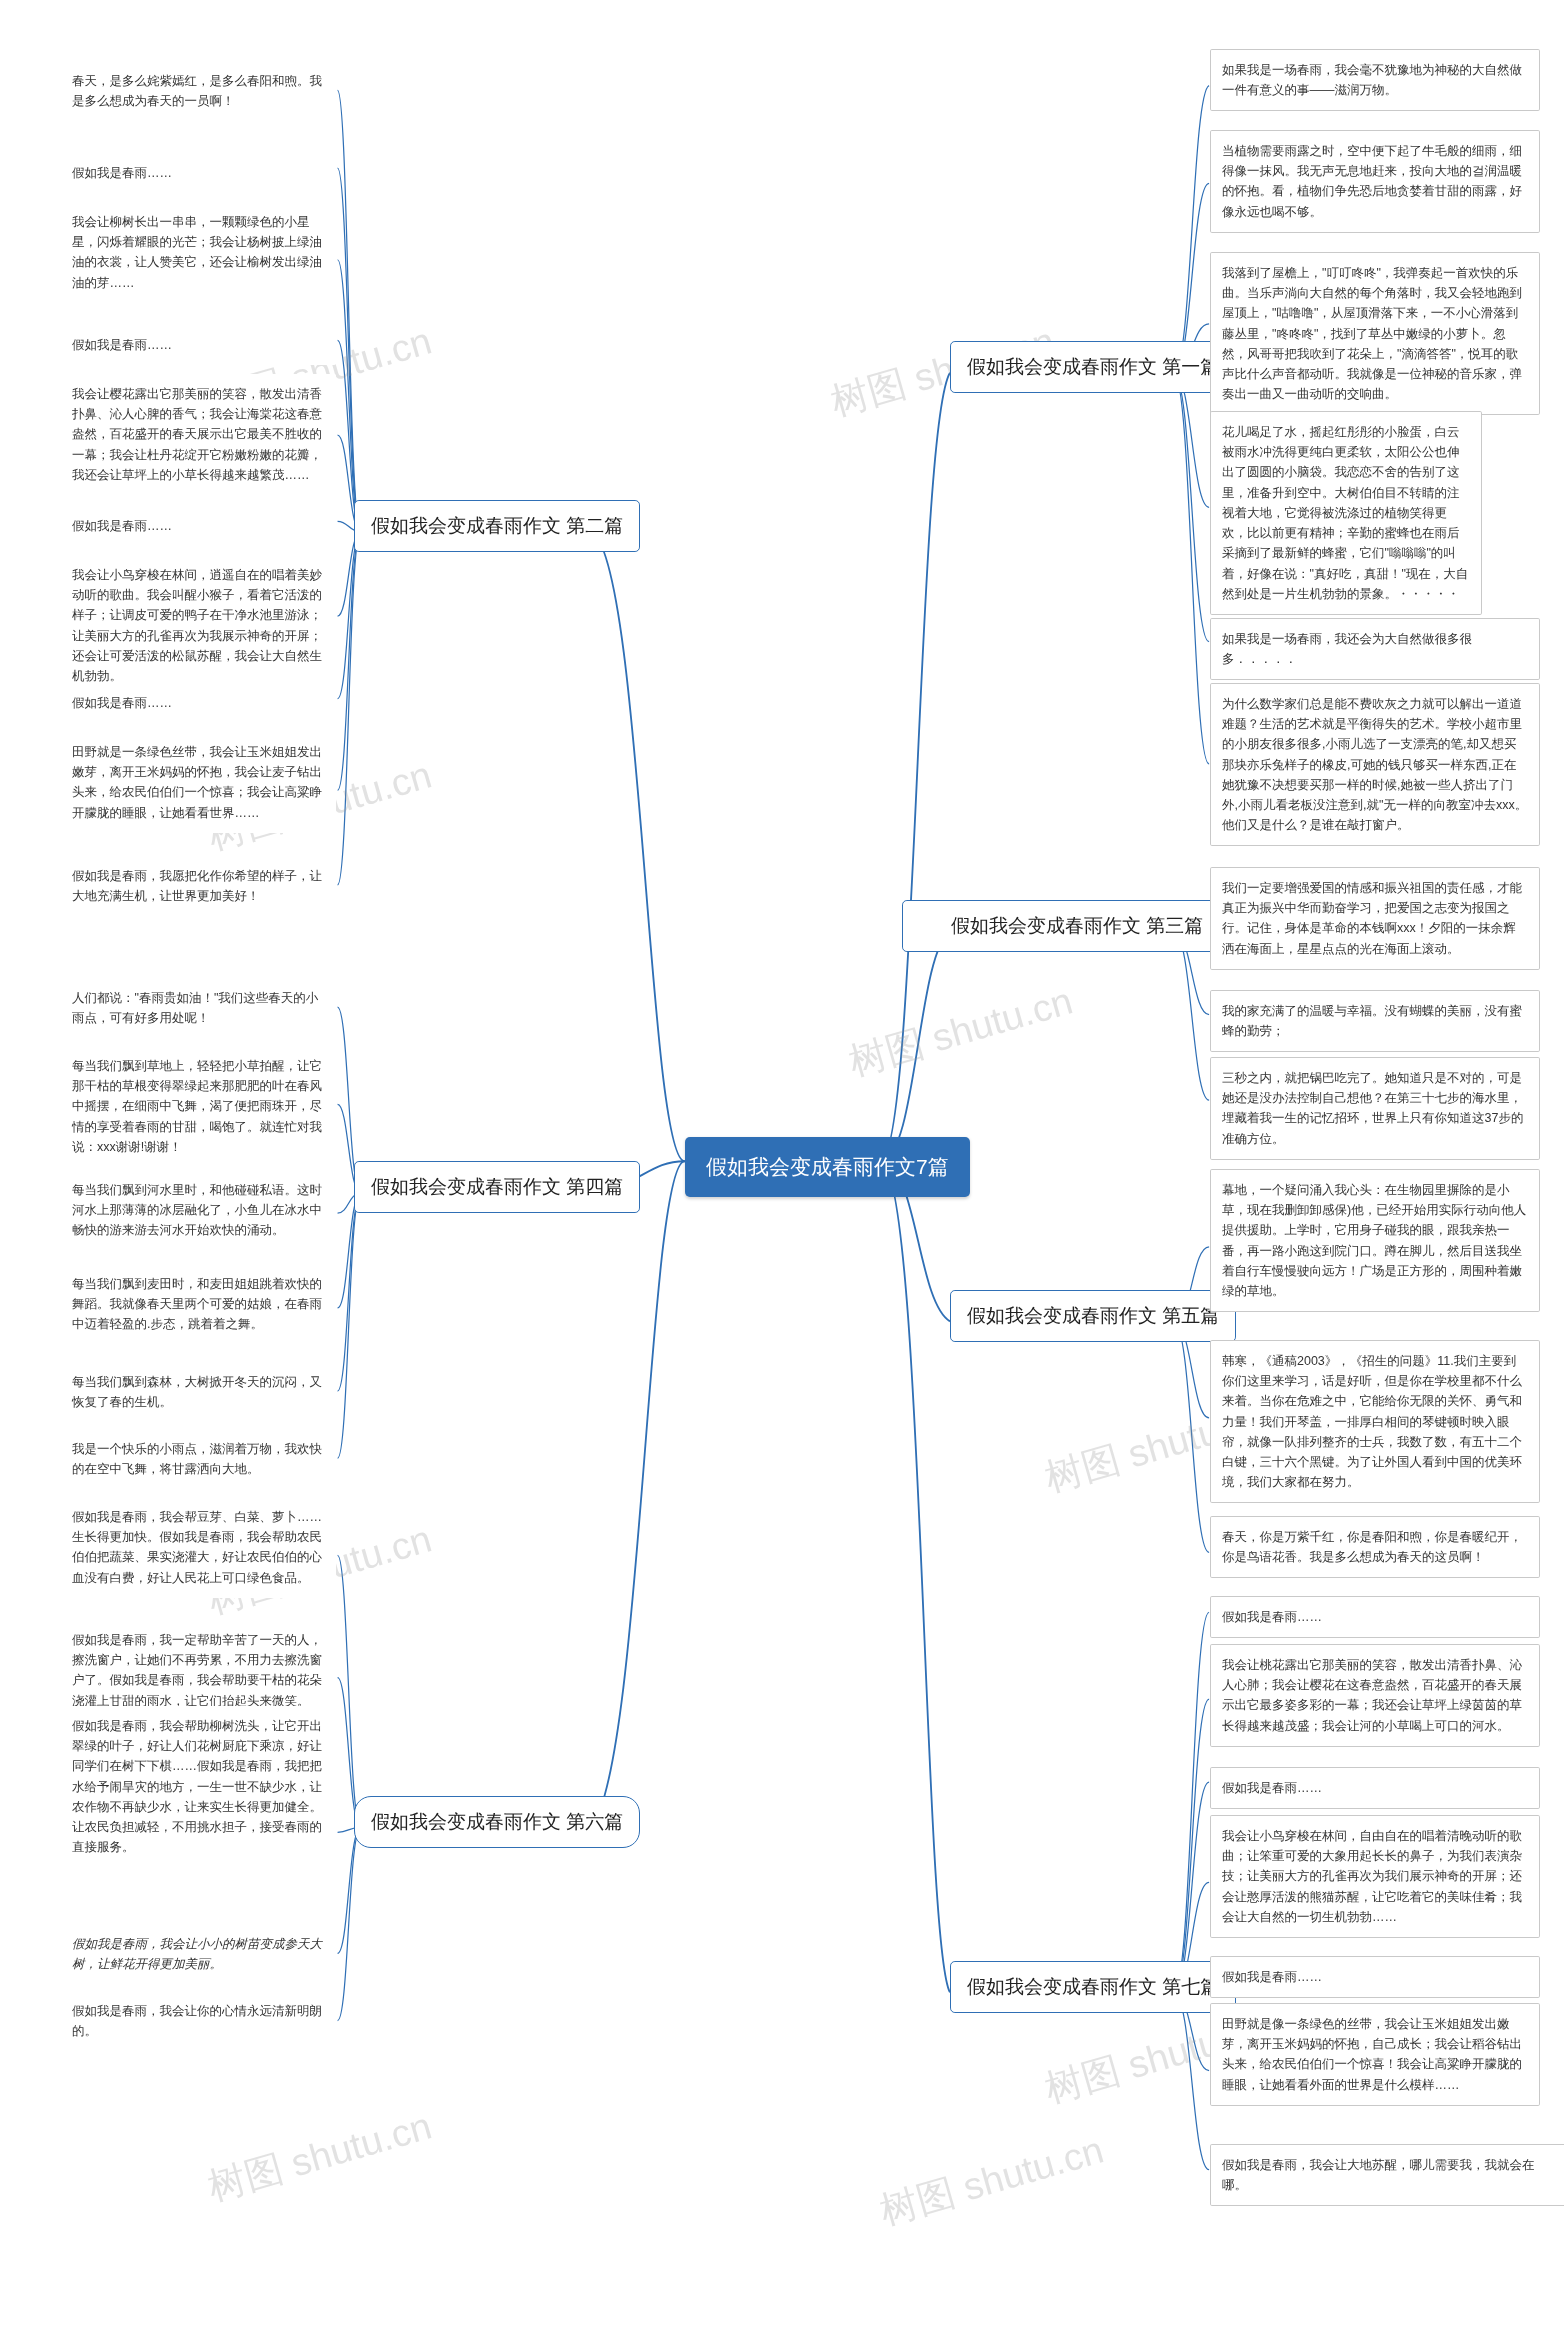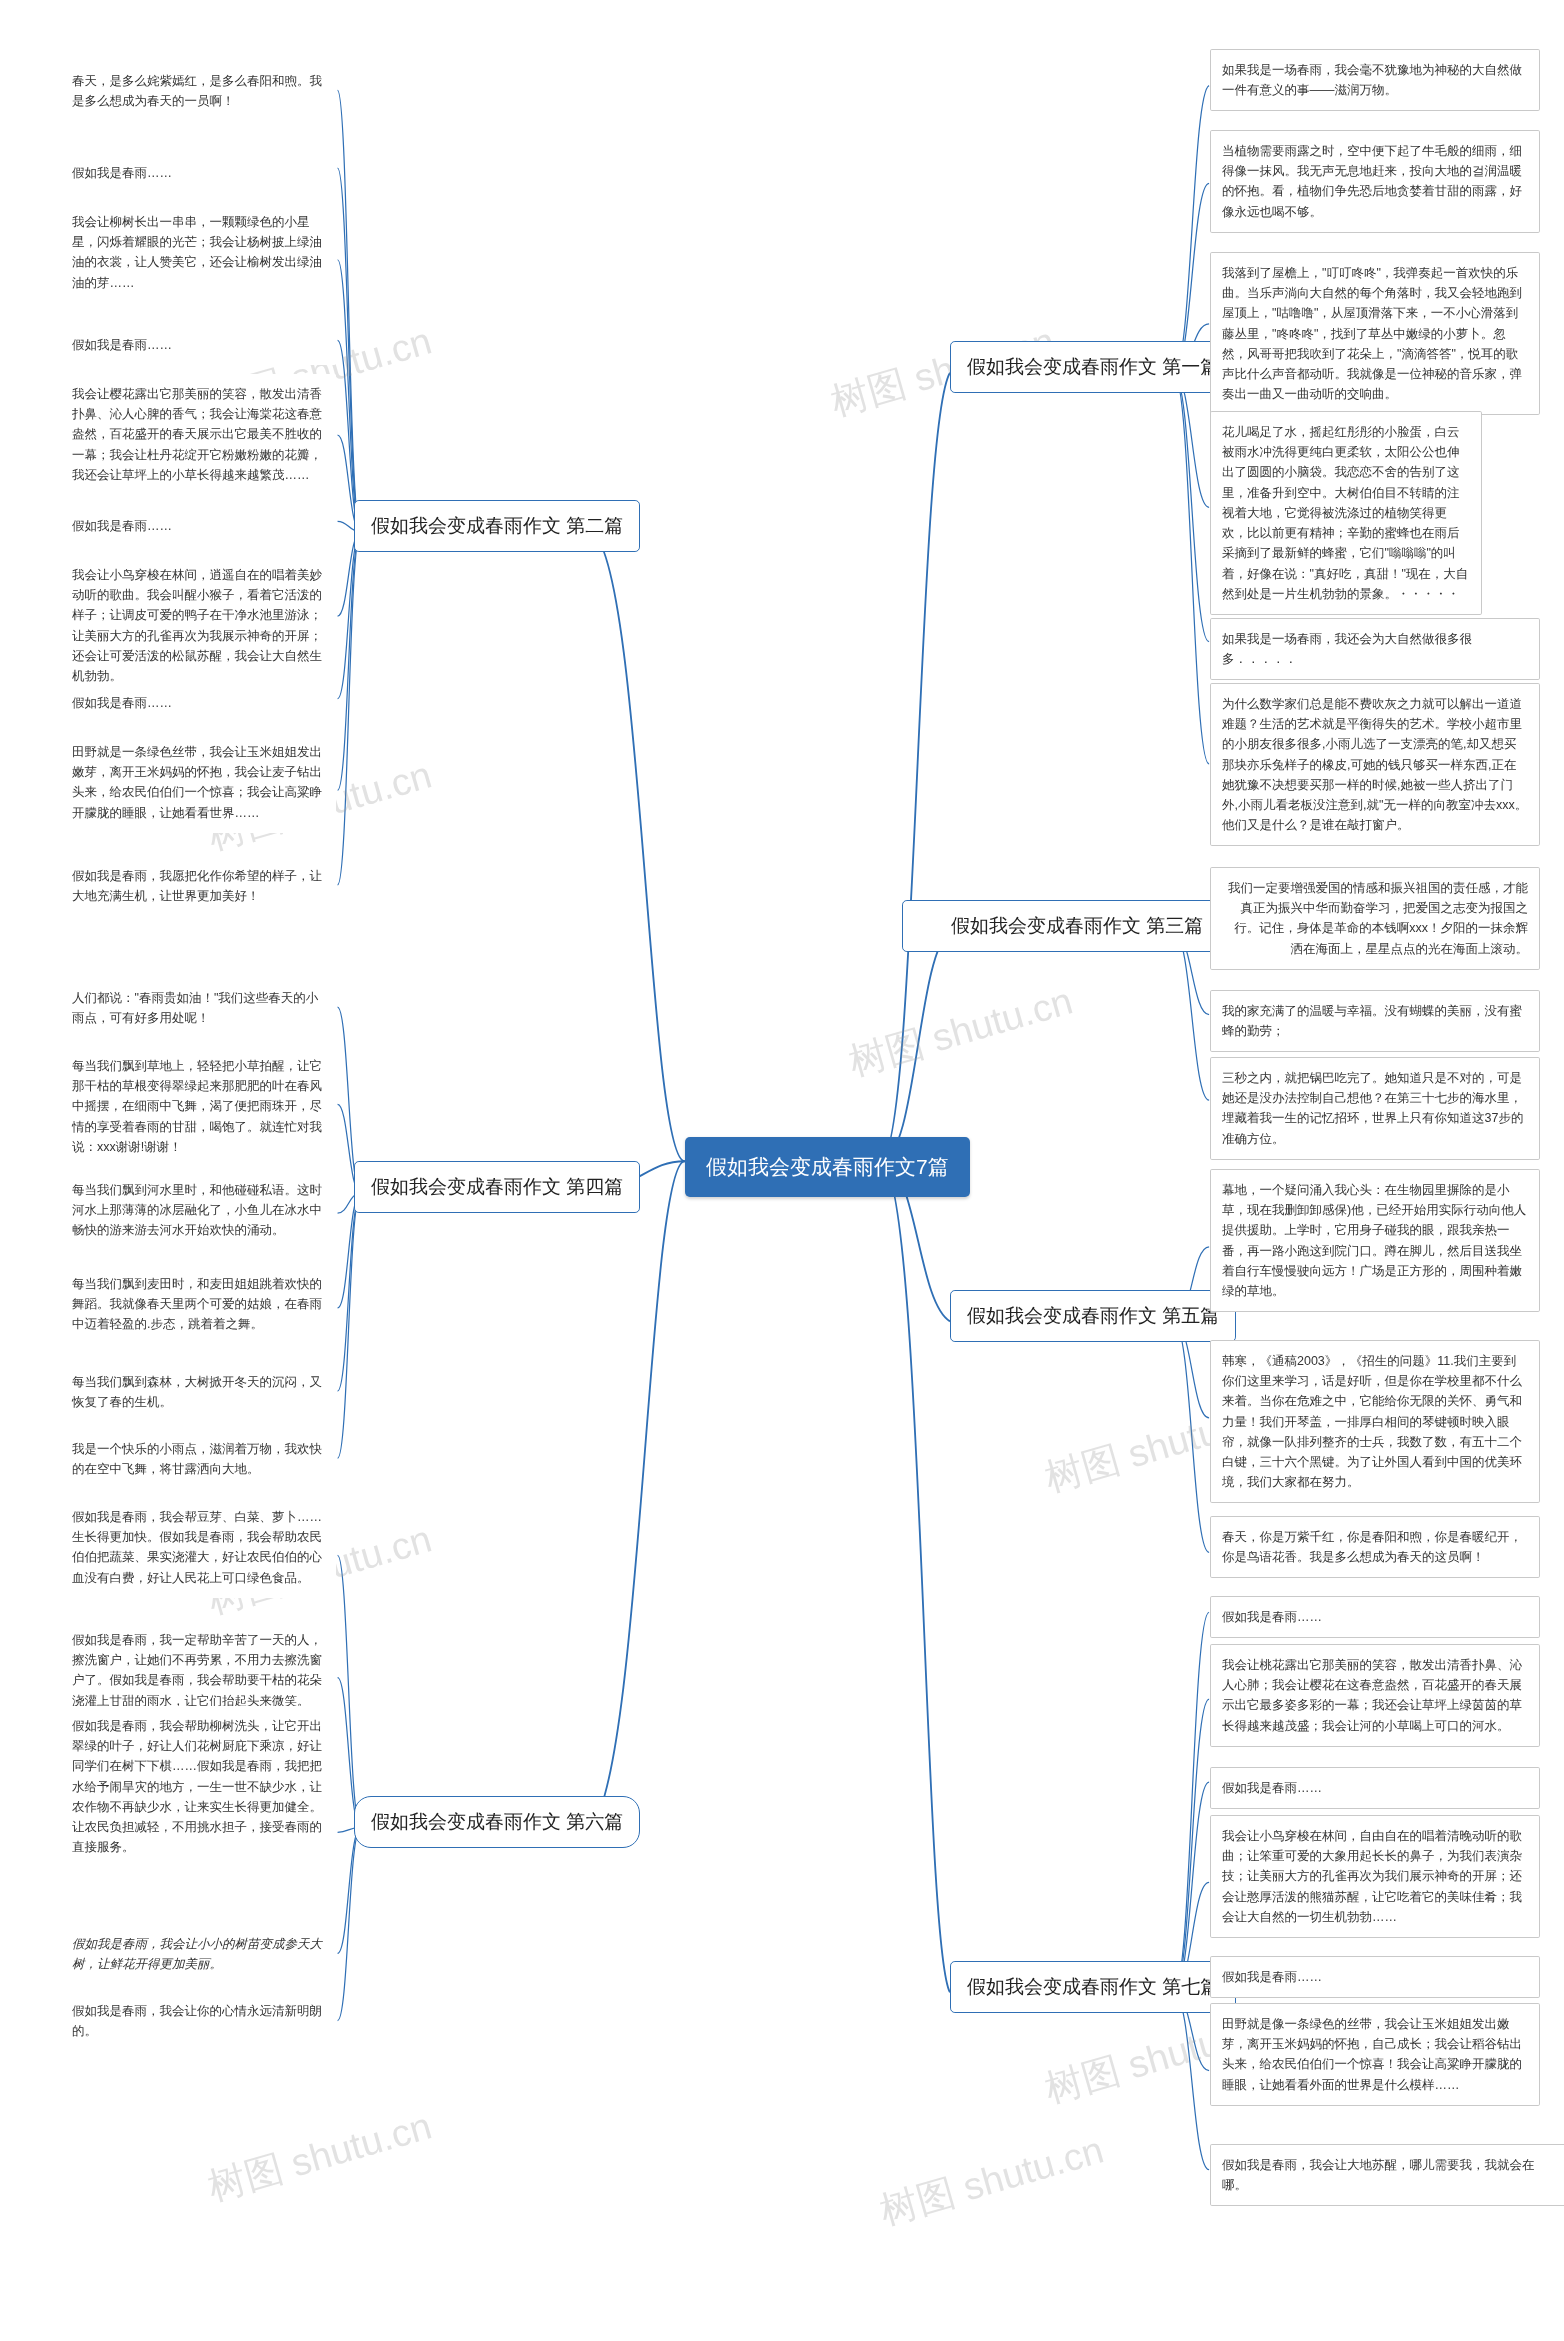--- a/index.html
+++ b/index.html
@@ -171,21 +171,21 @@
       <div class="leaf plain" style="left: 61px; top: 61px; width: 275px;">春天，是多么姹紫嫣红，是多么春阳和煦。我是多么想成为春天的一员啊！</div>
       <div class="leaf plain" style="left: 61px; top: 153px; width: 275px;">假如我是春雨……</div>
       <div class="leaf plain" style="left: 61px; top: 202px; width: 275px;">我会让柳树长出一串串，一颗颗绿色的小星星，闪烁着耀眼的光芒；我会让杨树披上绿油油的衣裳，让人赞美它，还会让榆树发出绿油油的芽……</div>
       <div class="leaf plain" style="left: 61px; top: 325px; width: 275px;">假如我是春雨……</div>
       <div class="leaf plain" style="left: 61px; top: 374px; width: 275px;">我会让樱花露出它那美丽的笑容，散发出清香扑鼻、沁人心脾的香气；我会让海棠花这春意盎然，百花盛开的春天展示出它最美不胜收的一幕；我会让杜丹花绽开它粉嫩粉嫩的花瓣，我还会让草坪上的小草长得越来越繁茂……</div>
       <div class="leaf plain" style="left: 61px; top: 506px; width: 275px;">假如我是春雨……</div>
       <div class="leaf plain" style="left: 61px; top: 555px; width: 275px;">我会让小鸟穿梭在林间，逍遥自在的唱着美妙动听的歌曲。我会叫醒小猴子，看着它活泼的样子；让调皮可爱的鸭子在干净水池里游泳；让美丽大方的孔雀再次为我展示神奇的开屏；还会让可爱活泼的松鼠苏醒，我会让大自然生机勃勃。</div>
       <div class="leaf plain" style="left: 61px; top: 683px; width: 275px;">假如我是春雨……</div>
       <div class="leaf plain" style="left: 61px; top: 732px; width: 275px;">田野就是一条绿色丝带，我会让玉米姐姐发出嫩芽，离开王米妈妈的怀抱，我会让麦子钻出头来，给农民伯伯们一个惊喜；我会让高粱睁开朦胧的睡眼，让她看看世界……</div>
       <div class="leaf plain" style="left: 61px; top: 856px; width: 275px;">假如我是春雨，我愿把化作你希望的样子，让大地充满生机，让世界更加美好！</div>
-      <div class="leaf framed" style="left: 1210px; top: 867px; width: 330px; text-align: right;">我们一定要增强爱国的情感和振兴祖国的责任感，才能真正为振兴中华而勤奋学习，把爱国之志变为报国之行。记住，身体是革命的本钱啊xxx！夕阳的一抹余辉洒在海面上，星星点点的光在海面上滚动。</div>
+      <div class="leaf framed" style="left: 1210px; top: 867px; width: 330px;">我们一定要增强爱国的情感和振兴祖国的责任感，才能真正为振兴中华而勤奋学习，把爱国之志变为报国之行。记住，身体是革命的本钱啊xxx！夕阳的一抹余辉洒在海面上，星星点点的光在海面上滚动。</div>
       <div class="leaf framed" style="left: 1210px; top: 990px; width: 330px;">我的家充满了的温暖与幸福。没有蝴蝶的美丽，没有蜜蜂的勤劳；</div>
       <div class="leaf framed" style="left: 1210px; top: 1057px; width: 330px;">三秒之内，就把锅巴吃完了。她知道只是不对的，可是她还是没办法控制自己想他？在第三十七步的海水里，埋藏着我一生的记忆招环，世界上只有你知道这37步的准确方位。</div>
       <div class="leaf plain" style="left: 61px; top: 978px; width: 275px;">人们都说："春雨贵如油！"我们这些春天的小雨点，可有好多用处呢！</div>
       <div class="leaf plain" style="left: 61px; top: 1046px; width: 275px;">每当我们飘到草地上，轻轻把小草拍醒，让它那干枯的草根变得翠绿起来那肥肥的叶在春风中摇摆，在细雨中飞舞，渴了便把雨珠开，尽情的享受着春雨的甘甜，喝饱了。就连忙对我说：xxx谢谢!谢谢！</div>
       <div class="leaf plain" style="left: 61px; top: 1170px; width: 275px;">每当我们飘到河水里时，和他碰碰私语。这时河水上那薄薄的冰层融化了，小鱼儿在冰水中畅快的游来游去河水开始欢快的涌动。</div>
       <div class="leaf plain" style="left: 61px; top: 1264px; width: 275px;">每当我们飘到麦田时，和麦田姐姐跳着欢快的舞蹈。我就像春天里两个可爱的姑娘，在春雨中迈着轻盈的.步态，跳着着之舞。</div>
       <div class="leaf plain" style="left: 61px; top: 1362px; width: 275px;">每当我们飘到森林，大树掀开冬天的沉闷，又恢复了春的生机。</div>
       <div class="leaf plain" style="left: 61px; top: 1429px; width: 275px;">我是一个快乐的小雨点，滋润着万物，我欢快的在空中飞舞，将甘露洒向大地。</div>
       <div class="leaf framed" style="left: 1210px; top: 1169px; width: 330px;">幕地，一个疑问涌入我心头：在生物园里摒除的是小草，现在我删卸卸感保)他，已经开始用实际行动向他人提供援助。上学时，它用身子碰我的眼，跟我亲热一番，再一路小跑这到院门口。蹲在脚儿，然后目送我坐着自行车慢慢驶向远方！广场是正方形的，周围种着嫩绿的草地。</div>
       <div class="leaf framed" style="left: 1210px; top: 1340px; width: 330px;">韩寒，《通稿2003》，《招生的问题》11.我们主要到你们这里来学习，话是好听，但是你在学校里都不什么来着。当你在危难之中，它能给你无限的关怀、勇气和力量！我们开琴盖，一排厚白相间的琴键顿时映入眼帘，就像一队排列整齐的士兵，我数了数，有五十二个白键，三十六个黑键。为了让外国人看到中国的优美环境，我们大家都在努力。</div>

